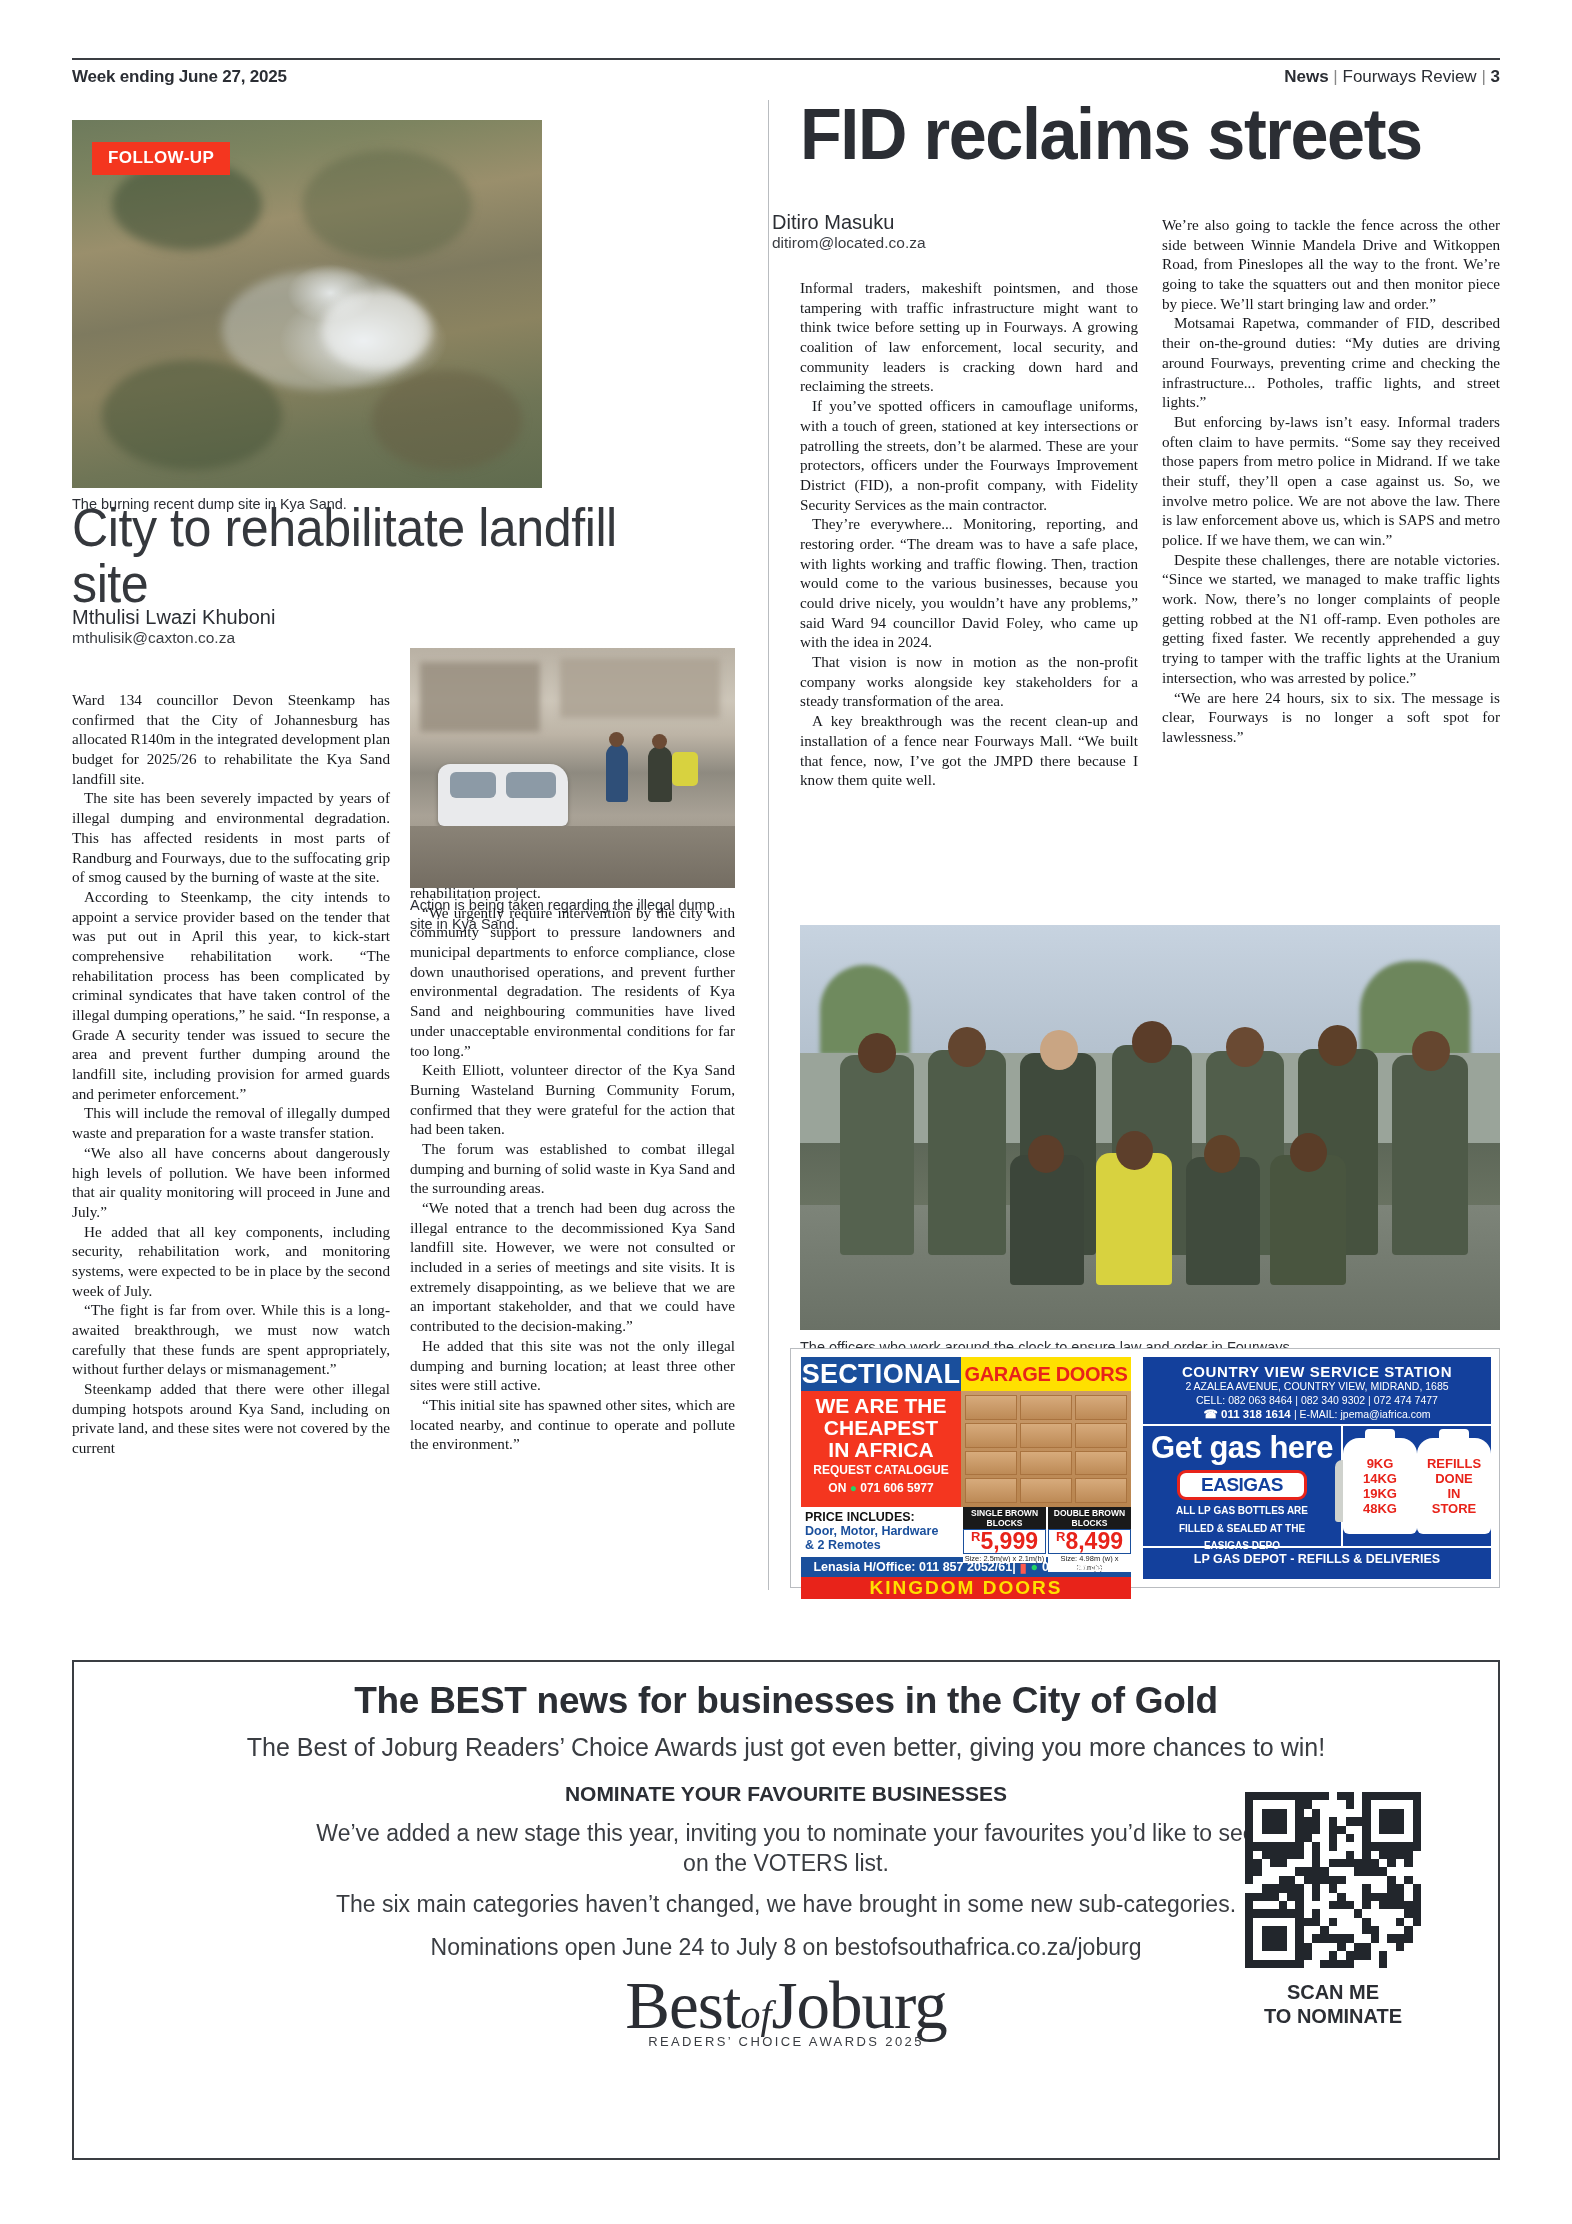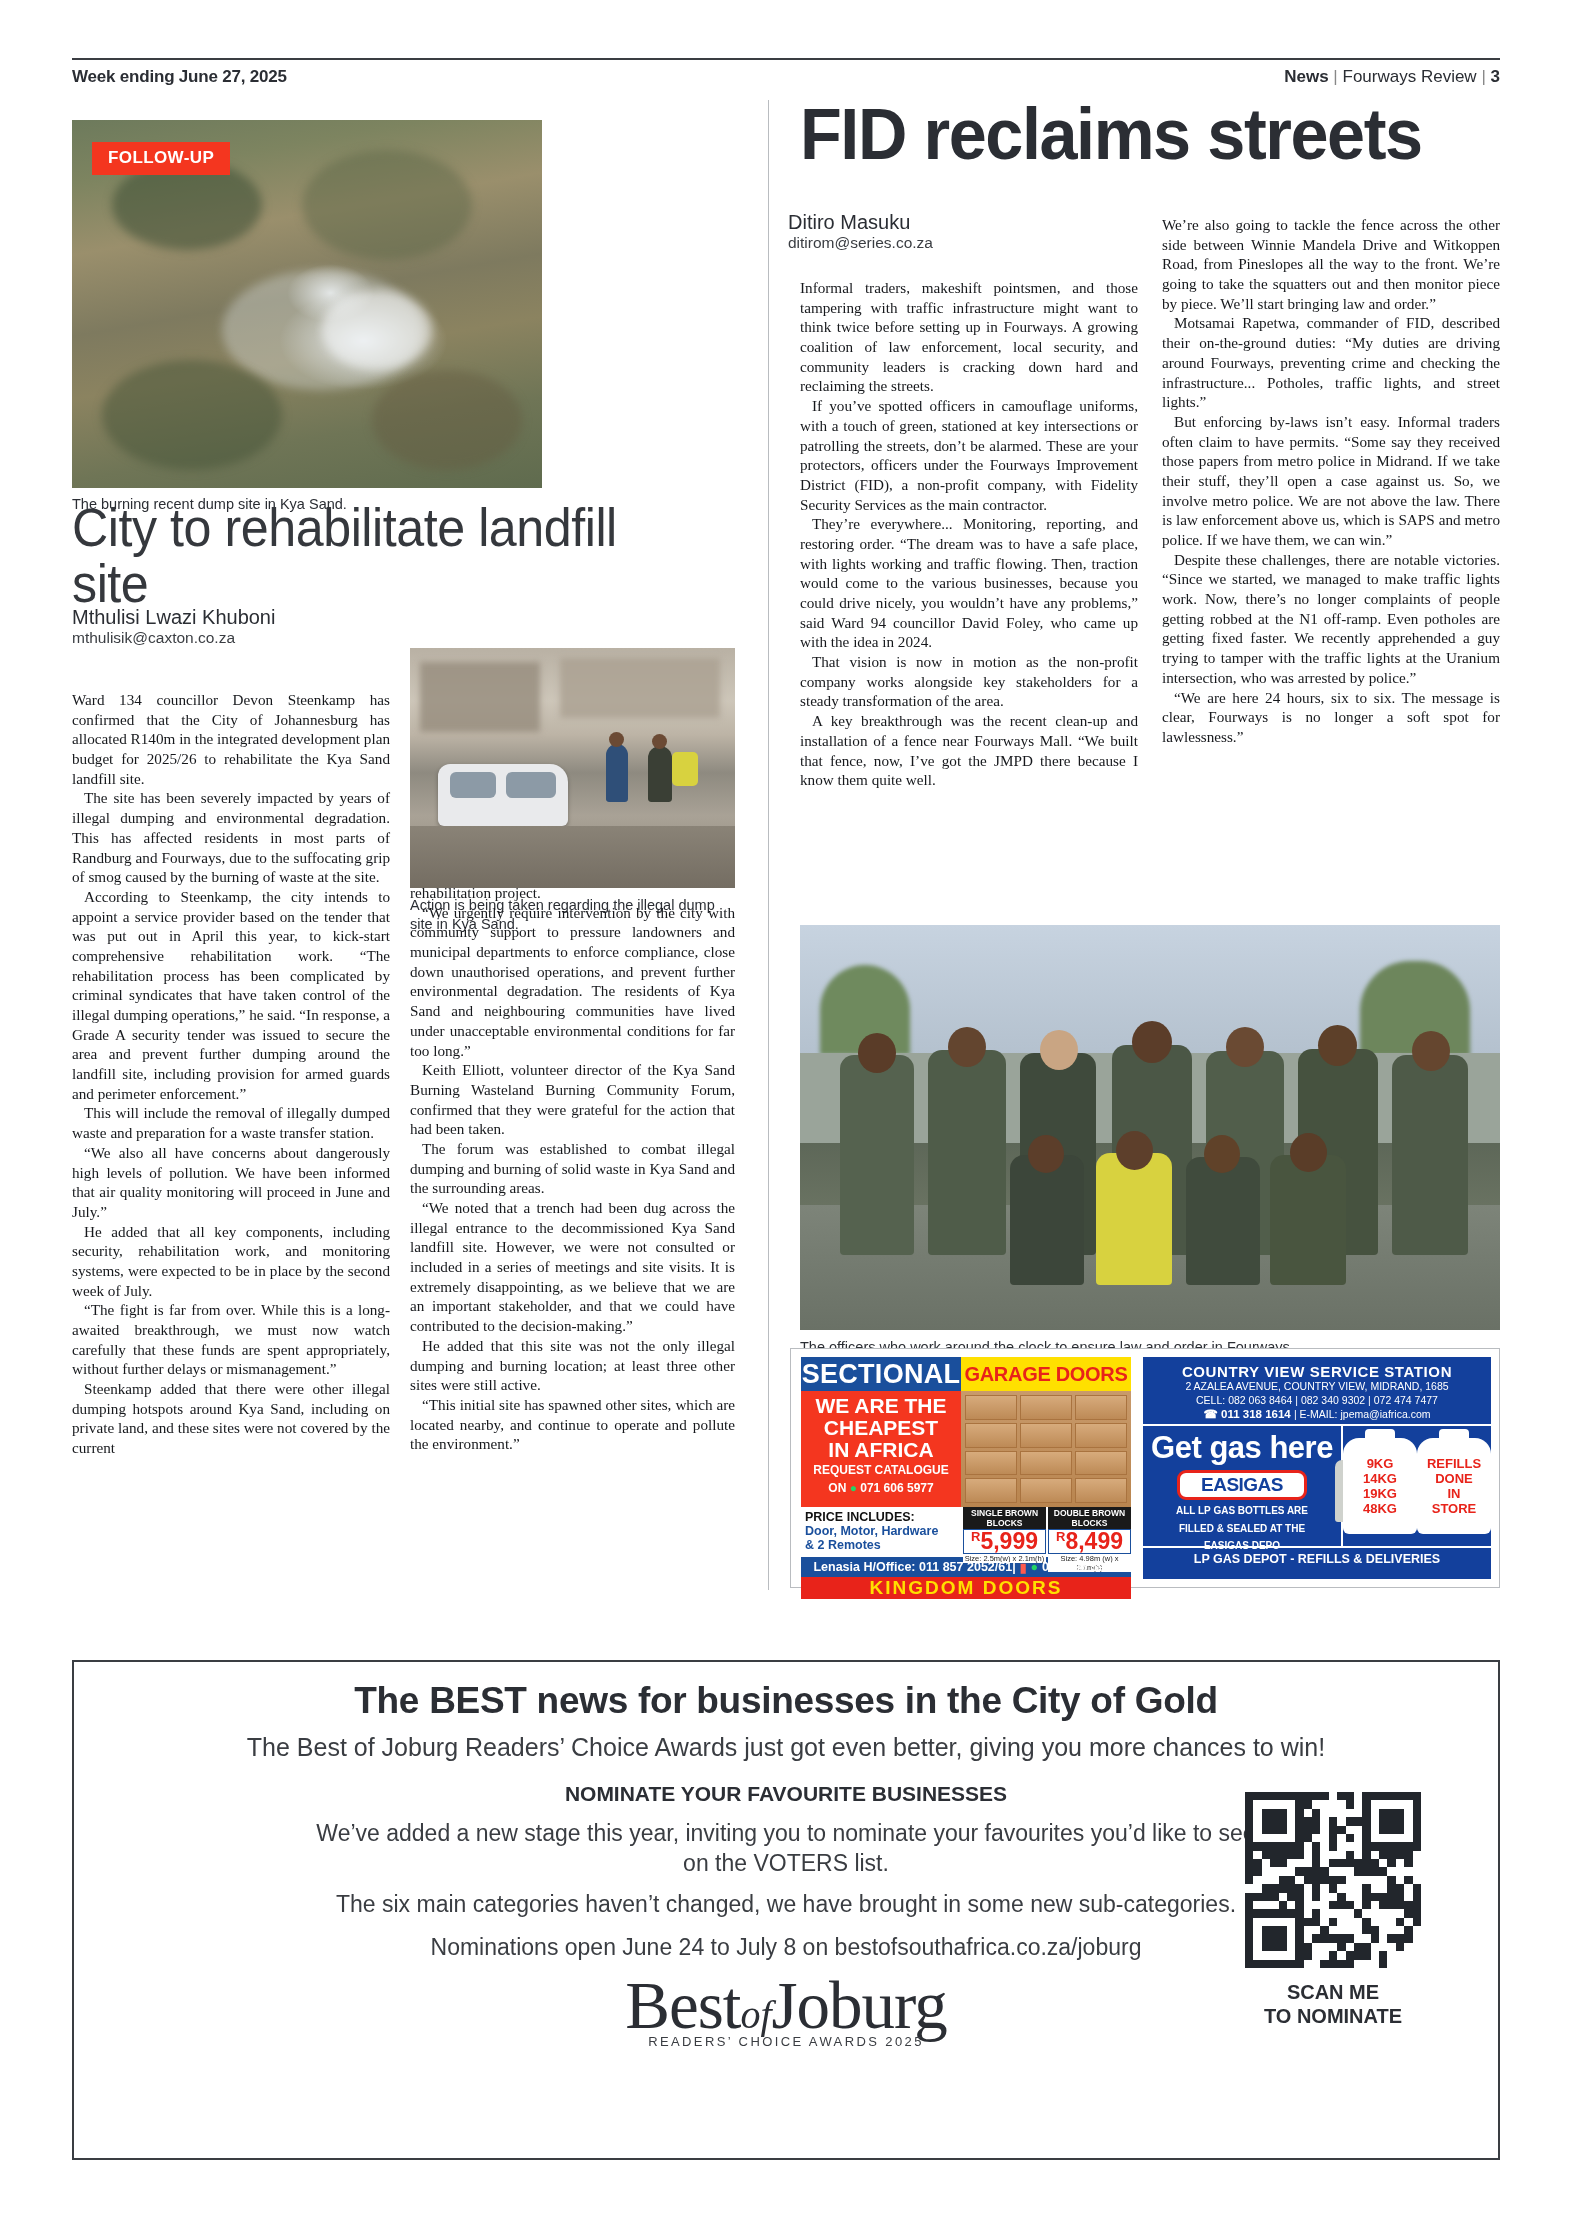--- a/index.html
+++ b/index.html
@@ -301,23 +301,23 @@
       <p>The forum was established to combat illegal dumping and burning of solid waste in Kya Sand and the surrounding areas.</p>
       <p>“We noted that a trench had been dug across the illegal entrance to the decommissioned Kya Sand landfill site. However, we were not consulted or included in a series of meetings and site visits. It is extremely disappointing, as we believe that we are an important stakeholder, and that we could have contributed to the decision-making.”</p>
       <p>He added that this site was not the only illegal dumping and burning location; at least three other sites were still active.</p>
       <p>“This initial site has spawned other sites, which are located nearby, and continue to operate and pollute the environment.”</p>
     </div>
 
   <div class="vrule" style="left:768px;top:100px;height:1490px"></div>
 
   <div class="hl-right">FID reclaims streets</div>
 
-  <div class="byline" style="position:absolute;left:788px;top:210px;width:320px">
+  <div class="byline" style="position:absolute;left:772px;top:210px;width:320px">
     <div>Ditiro Masuku</div>
-    <div class="mail">ditirom@series.co.za</div>
+    <div class="mail">ditirom@located.co.za</div>
   </div>
 
   <div class="body col" id="right-col1" style="left:800px;top:278px;width:338px;height:600px">
       <p class="first">Informal traders, makeshift pointsmen, and those tampering with traffic infrastructure might want to think twice before setting up in Fourways. A growing coalition of law enforcement, local security, and community leaders is cracking down hard and reclaiming the streets.</p>
       <p>If you’ve spotted officers in camouflage uniforms, with a touch of green, stationed at key intersections or patrolling the streets, don’t be alarmed. These are your protectors, officers under the Fourways Improvement District (FID), a non-profit company, with Fidelity Security Services as the main contractor.</p>
       <p>They’re everywhere... Monitoring, reporting, and restoring order. “The dream was to have a safe place, with lights working and traffic flowing. Then, traction would come to the various businesses, because you could drive nicely, you wouldn’t have any problems,” said Ward 94 councillor David Foley, who came up with the idea in 2024.</p>
       <p>That vision is now in motion as the non-profit company works alongside key stakeholders for a steady transformation of the area.</p>
       <p>A key breakthrough was the recent clean-up and installation of a fence near Fourways Mall. “We built that fence, now, I’ve got the JMPD there because I know them quite well.</p>
     </div>
   <div class="body col" id="right-col2" style="left:1162px;top:215px;width:338px;height:680px">

